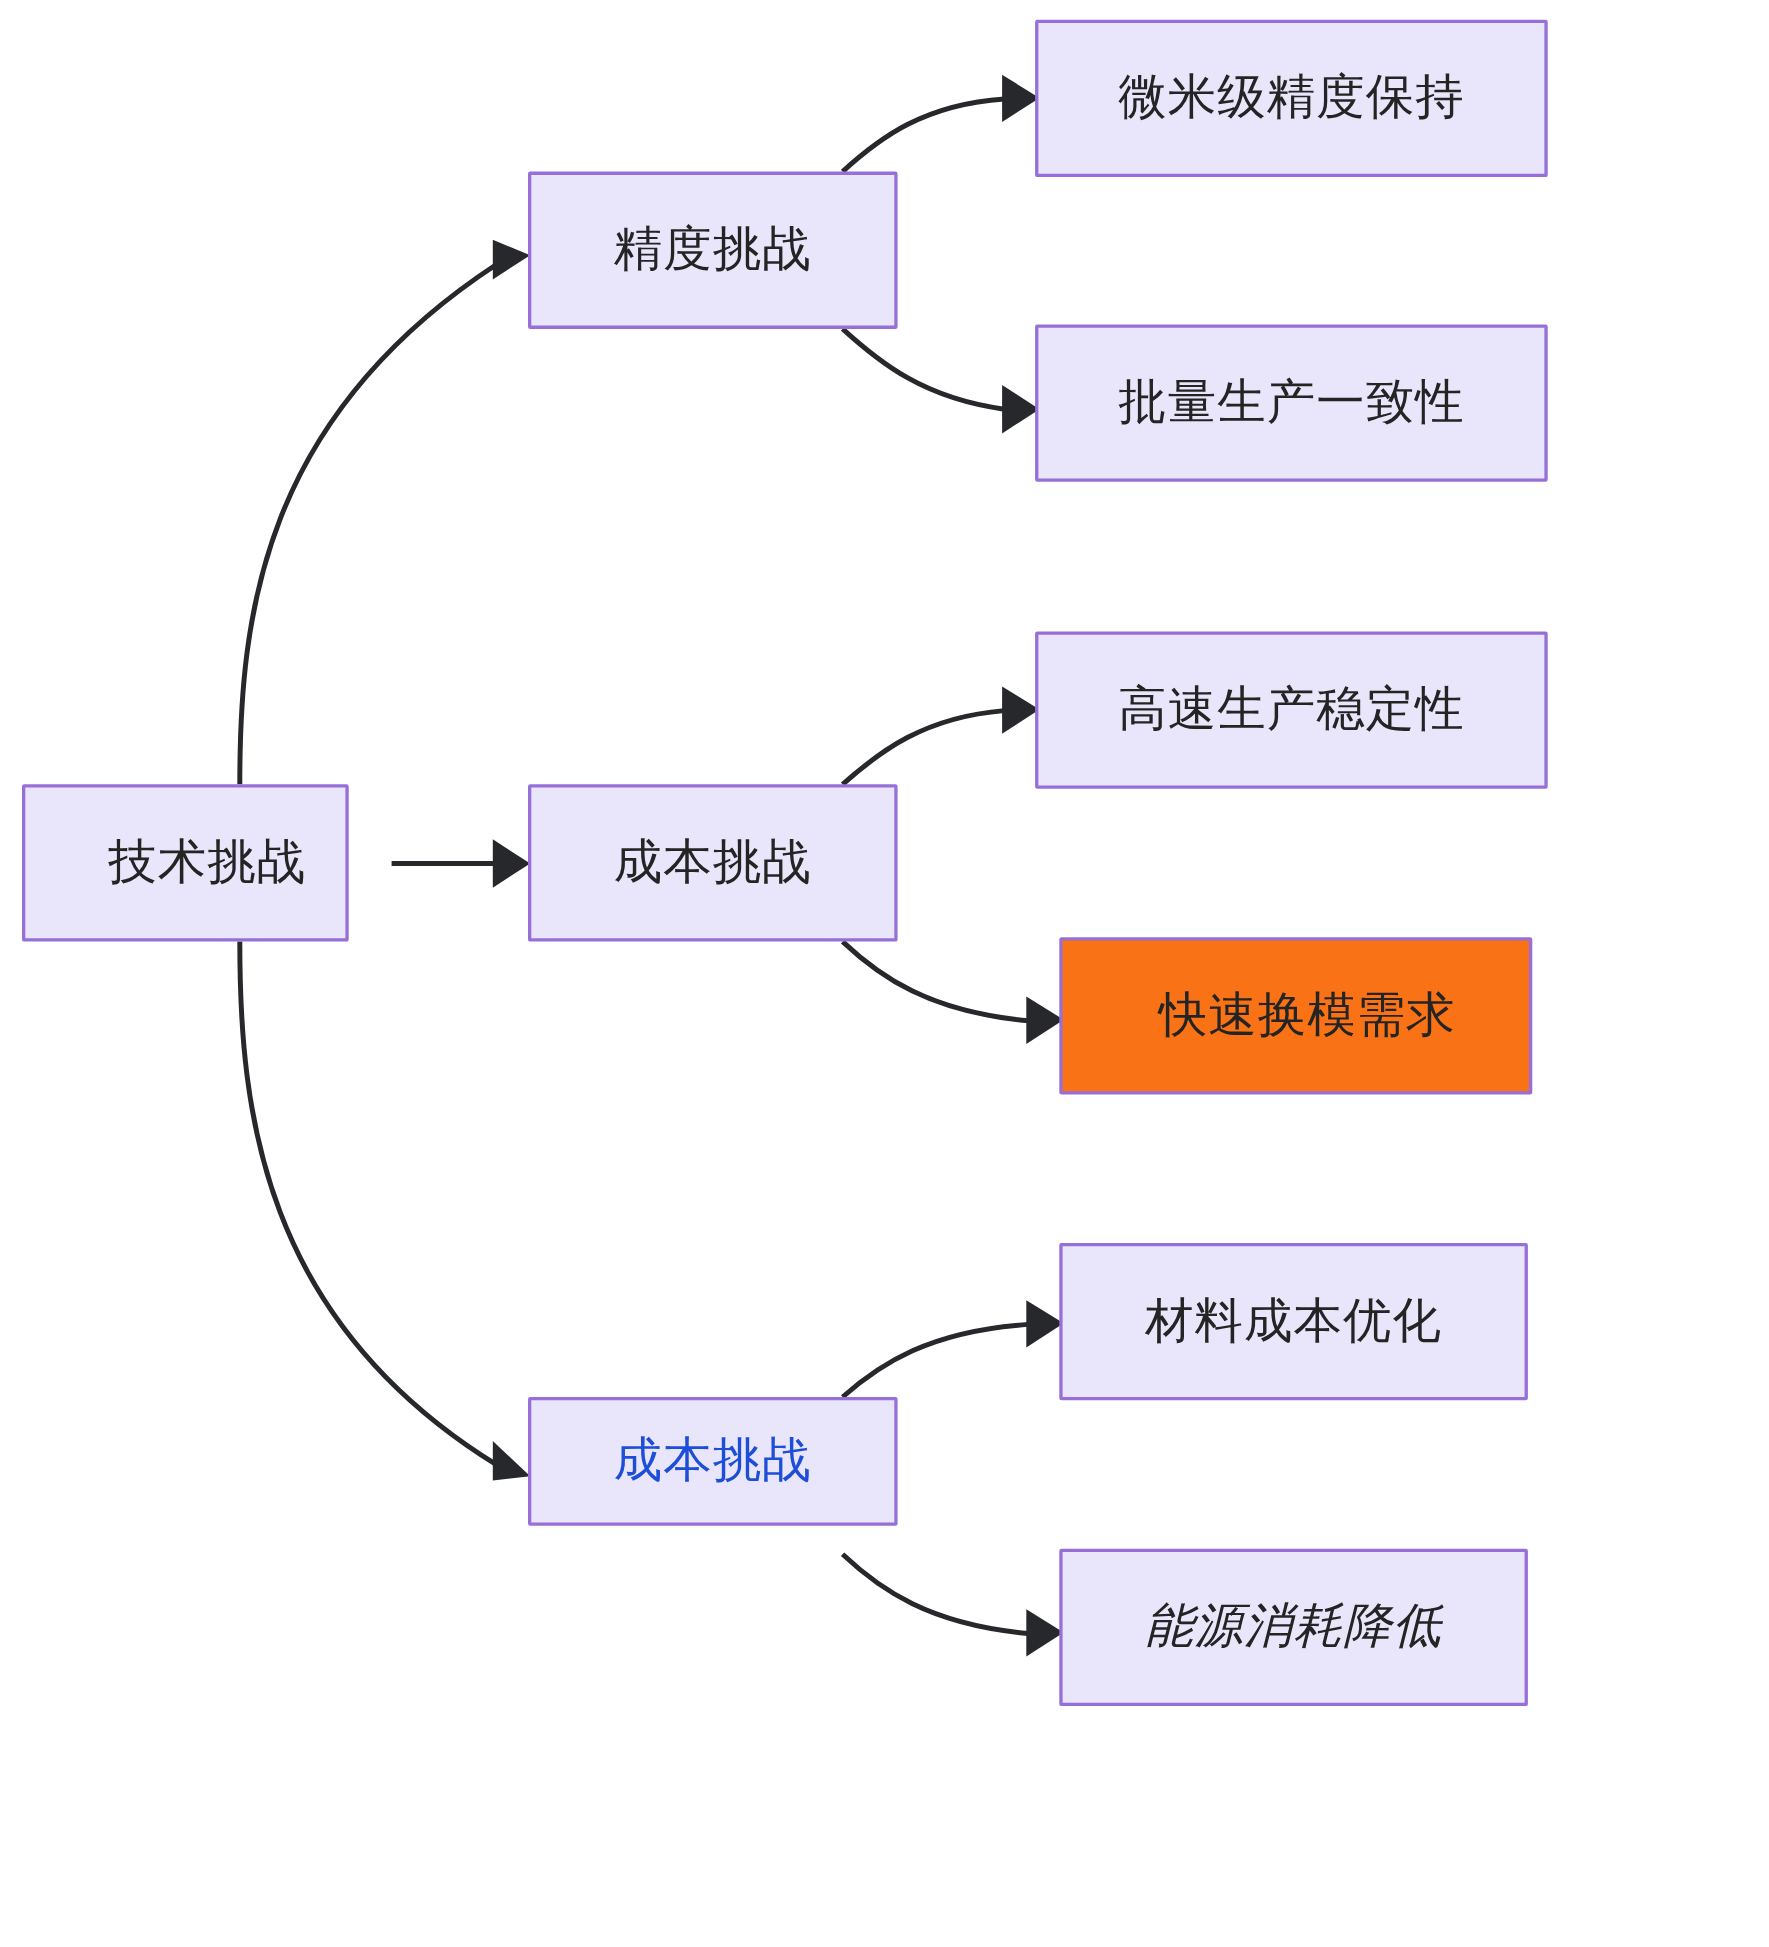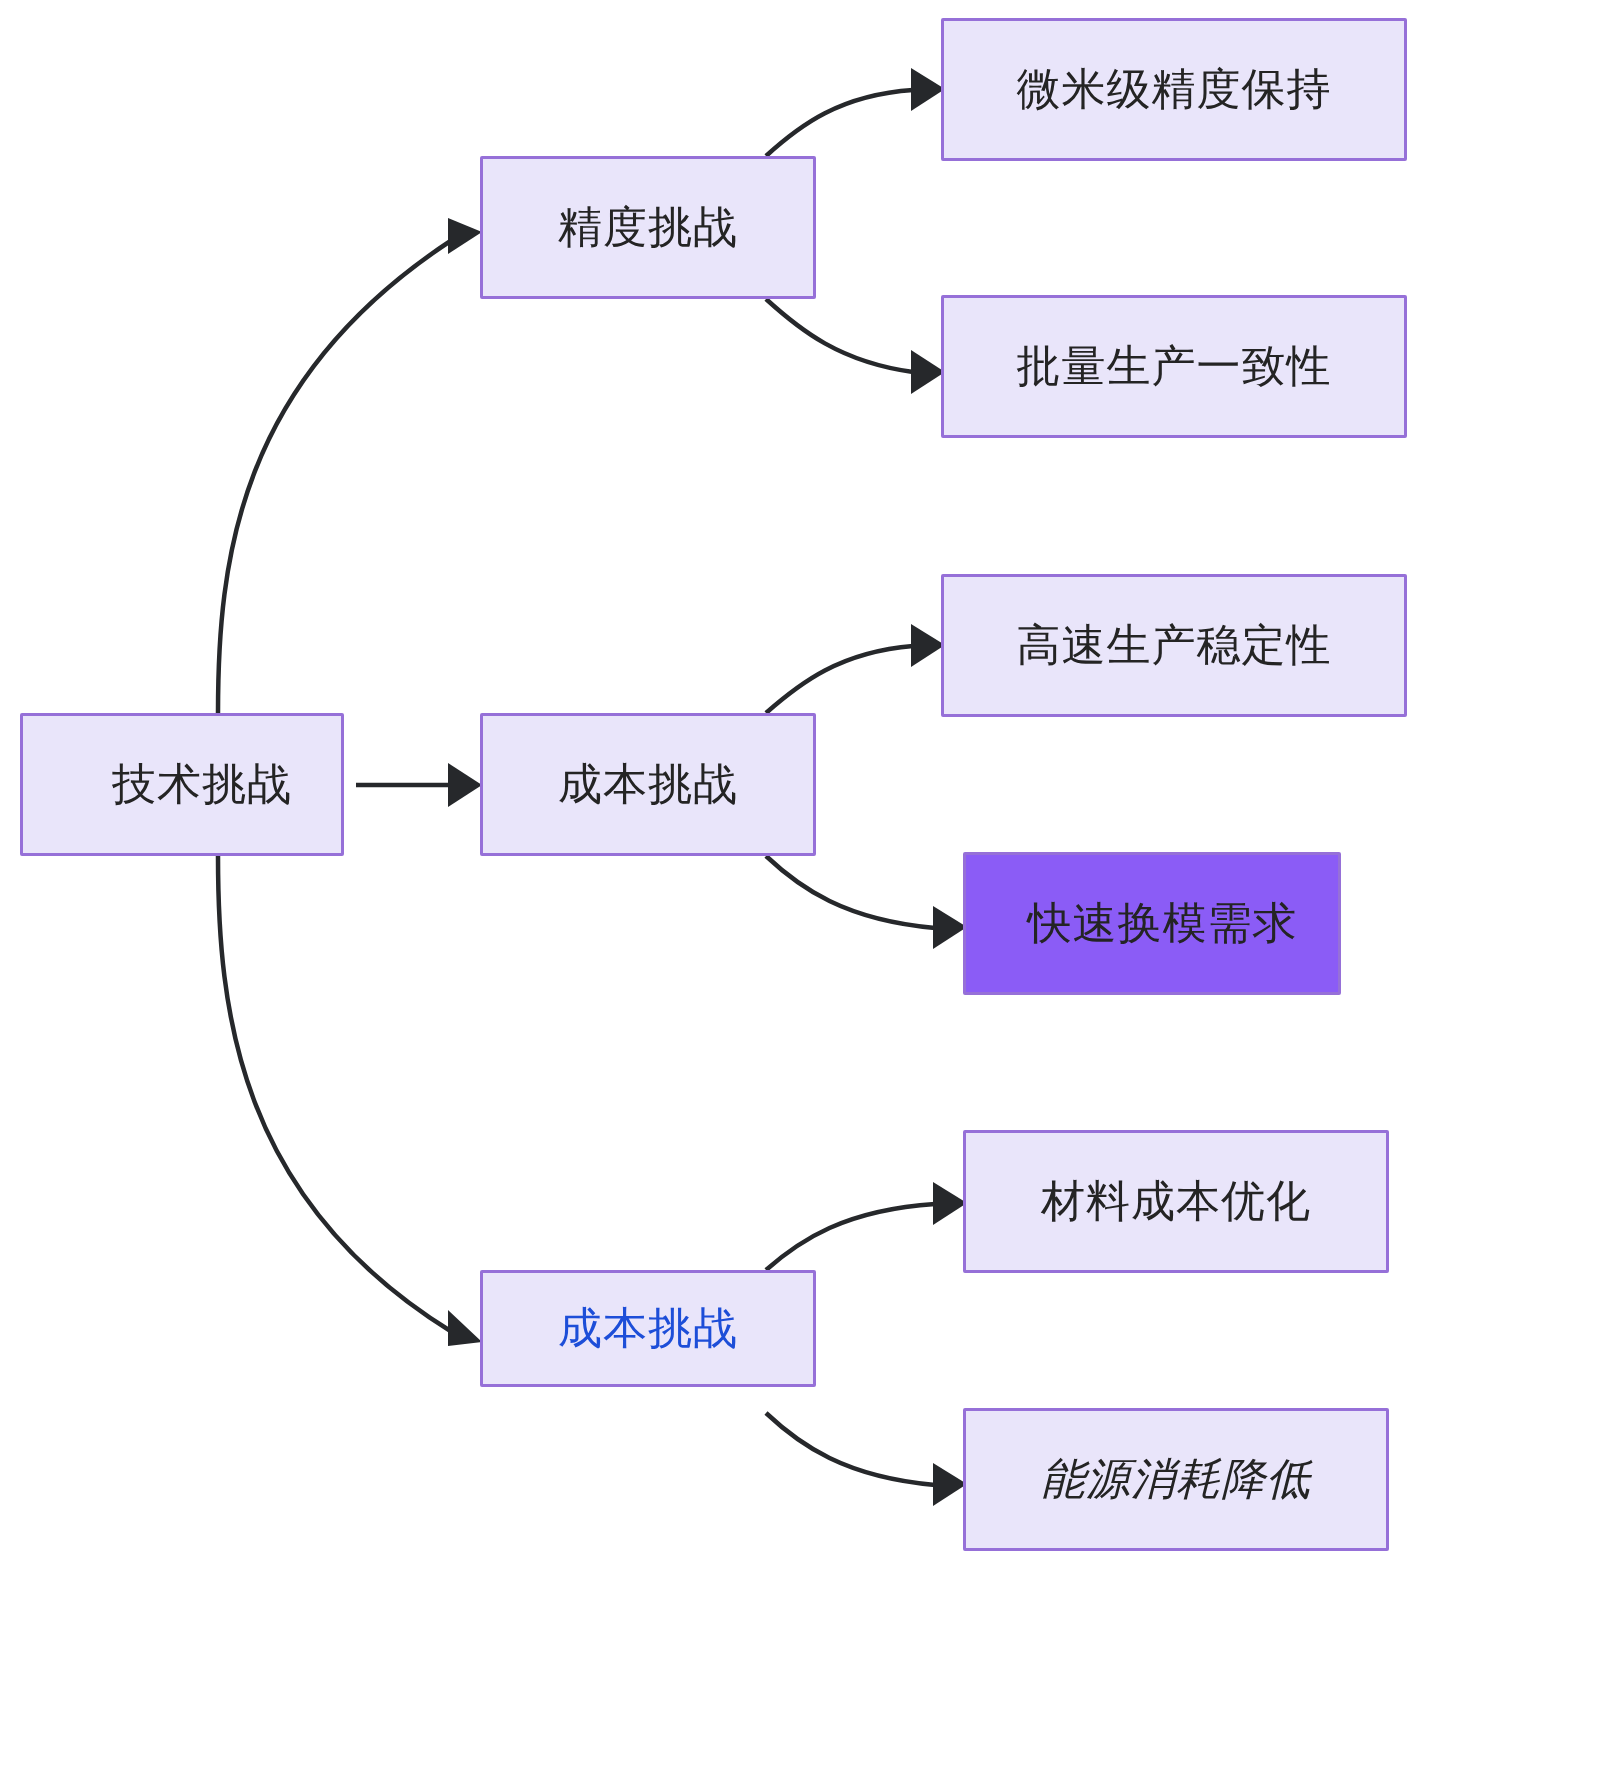--- a/index.html
+++ b/index.html
@@ -102,21 +102,21 @@
       <path class="edge-path" d="M 766,1270 C 800,1240 845,1210 935,1204" style="stroke: rgb(38, 40, 43);"></path>
       <polygon class="arrow-head" points="933,1182 967,1203 933,1225" style="fill: rgb(38, 40, 43);"></polygon>
     </g>
 
     <g>
       <path class="edge-path" d="M 766,1413 C 800,1445 845,1477 935,1485" style="stroke: rgb(38, 40, 43);"></path>
       <polygon class="arrow-head" points="933,1463 967,1484 933,1506" style="fill: rgb(38, 40, 43);"></polygon>
     </g>
   </svg>
 
-  <div class="node" id="n-root" style="left: 20px; top: 713px; width: 324px; height: 143px; background: rgb(233, 229, 250); border-color: rgb(150, 112, 216); color: rgb(36, 36, 36); padding-left: 40px;">
+  <div class="node" id="n-root" style="left: 20px; top: 713px; width: 297px; height: 143px; background: rgb(233, 229, 250); border-color: rgb(150, 112, 216); color: rgb(36, 36, 36); padding-left: 40px;">
     <span class="node-label">技术挑战</span>
   </div>
 
   <div class="node" id="n-acc" style="left: 480px; top: 156px; width: 336px; height: 143px; background: rgb(233, 229, 250); border-color: rgb(150, 112, 216); color: rgb(36, 36, 36);">
     <span class="node-label">精度挑战</span>
   </div>
 
   <div class="node" id="n-eff" style="left: 480px; top: 713px; width: 336px; height: 143px; background: rgb(233, 229, 250); border-color: rgb(150, 112, 216); color: rgb(36, 36, 36);">
     <span class="node-label">成本挑战</span>
   </div>
@@ -130,21 +130,21 @@
   </div>
 
   <div class="node" id="n-acc2" style="left: 941px; top: 295px; width: 466px; height: 143px; background: rgb(233, 229, 250); border-color: rgb(150, 112, 216); color: rgb(36, 36, 36);">
     <span class="node-label">批量生产一致性</span>
   </div>
 
   <div class="node" id="n-eff1" style="left: 941px; top: 574px; width: 466px; height: 143px; background: rgb(233, 229, 250); border-color: rgb(150, 112, 216); color: rgb(36, 36, 36);">
     <span class="node-label">高速生产稳定性</span>
   </div>
 
-  <div class="node" id="n-eff2" style="left: 963px; top: 852px; width: 378px; height: 143px; background: #8b5cf6; border-color: rgb(150, 112, 216); color: rgb(36, 36, 36); padding-left: 21px;">
+  <div class="node" id="n-eff2" style="left: 963px; top: 852px; width: 430px; height: 143px; background: #f97316; border-color: rgb(150, 112, 216); color: rgb(36, 36, 36); padding-left: 21px;">
     <span class="node-label">快速换模需求</span>
   </div>
 
   <div class="node" id="n-cost1" style="left: 963px; top: 1130px; width: 426px; height: 143px; background: rgb(233, 229, 250); border-color: rgb(150, 112, 216); color: rgb(36, 36, 36);">
     <span class="node-label">材料成本优化</span>
   </div>
 
   <div class="node" id="n-cost2" style="left: 963px; top: 1408px; width: 426px; height: 143px; background: rgb(233, 229, 250); border-color: rgb(150, 112, 216); color: rgb(36, 36, 36); font-style: italic;">
     <span class="node-label">能源消耗降低</span>
   </div>

